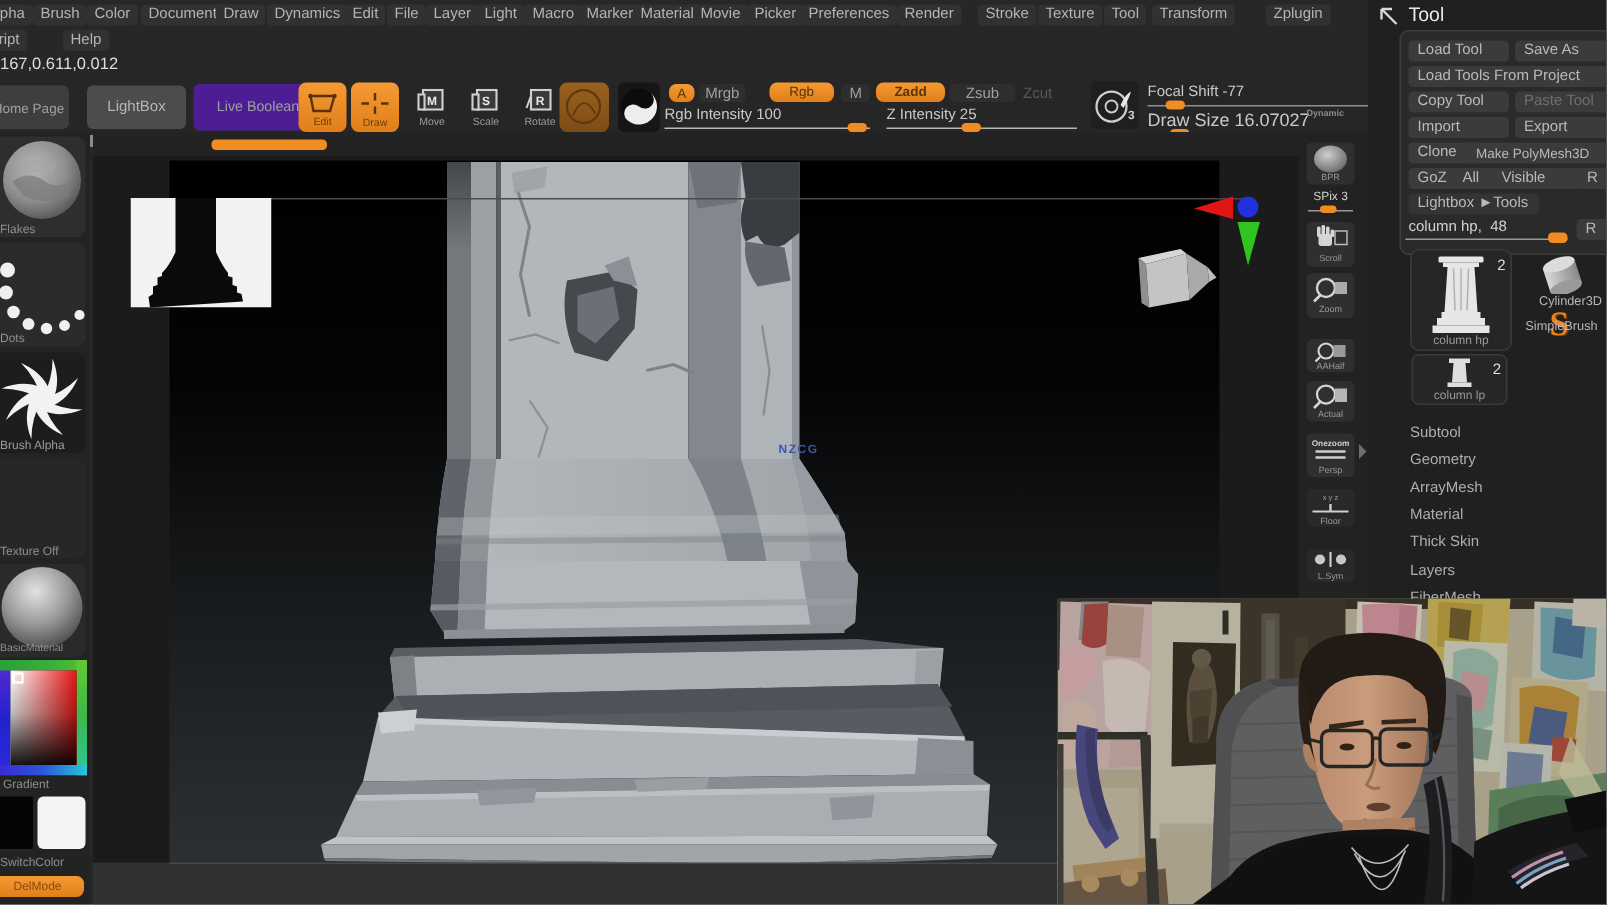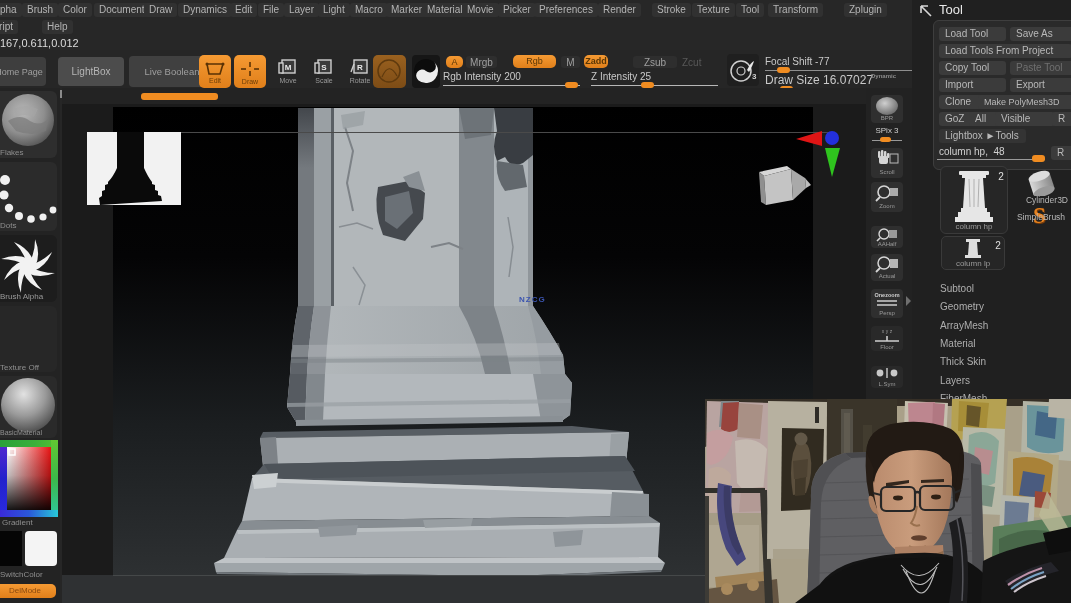--- a/index.html
+++ b/index.html
@@ -43,21 +43,21 @@
 <span class="mi" style="left:768px;top:3px">Transform</span>
 <span class="mi" style="left:844px;top:3px">Zplugin</span>
 <span class="mi" style="left:-22px;top:20px">Zscript</span>
 <span class="mi" style="left:42px;top:20px">Help</span>
 </div>
 <div class="abs" style="left:0;top:37px;font-size:11px;color:#dcdcdc;font-weight:normal;letter-spacing:0px">167,0.611,0.012</div>
 
 <div id="toolbar">
 <div class="tbtn" style="left:-8px;top:57px;width:54px;height:29px;background:#3e3e3e;font-size:9px">Home Page</div>
 <div class="tbtn" style="left:58px;top:57px;width:66px;height:29px;background:#4c4c4c;color:#b5b5b5">LightBox</div>
-<div class="tbtn" style="left:129px;top:56px;width:86px;height:31px;background:#404040;font-size:9.5px">Live Boolean</div>
+<div class="tbtn" style="left:129px;top:56px;width:86px;height:31px;background:#4c1d95;font-size:9.5px">Live Boolean</div>
 
 <div class="obtn" style="left:199px;top:55px;width:32px;height:33px">
   <svg width="32" height="33">
           <path d="M8 9 L24 9 L21 19 L10 19 Z" fill="none" stroke="#5a3205" stroke-width="1.6"></path>
           <circle cx="8" cy="9" r="1.5" fill="#5a3205"></circle>
           <circle cx="24" cy="9" r="1.5" fill="#5a3205"></circle>
           <text x="16" y="28" text-anchor="middle" font-size="7" fill="#6b3d08">Edit</text>
         </svg>
 </div>
 
@@ -101,25 +101,25 @@
   <svg width="28" height="33">
           <circle cx="14" cy="16" r="12" fill="#0c0c0c"></circle>
           <path d="M14 4 A12 12 0 0 1 14 28 A6 6 0 0 1 14 16 A6 6 0 0 0 14 4 Z" fill="#ededed" transform="rotate(40 14 16)"></path>
         </svg>
 </div>
 
 <div class="obtn" style="left:446px;top:56px;width:17px;height:12px;font-size:9px;line-height:12px">A</div>
 <div class="tbtn" style="left:466px;top:56px;width:31px;height:12px;background:#2e2e2e;border-radius:3px">Mrgb</div>
 <div class="obtn" style="left:513px;top:55px;width:43px;height:13px;font-size:9px;line-height:13px;font-weight:normal">Rgb</div>
 <div class="tbtn" style="left:561px;top:56px;width:19px;height:12px;background:#2e2e2e;border-radius:3px">M</div>
-<div class="obtn" style="left:584px;top:55px;width:24px;height:13px;font-size:9px;line-height:13px;font-weight:bold">Zadd</div>
+<div class="obtn" style="left:584px;top:55px;width:46px;height:13px;font-size:9px;line-height:13px;font-weight:bold">Zadd</div>
 <div class="tbtn" style="left:633px;top:56px;width:44px;height:12px;background:#2e2e2e;border-radius:3px">Zsub</div>
 <div class="abs" style="left:682px;top:57px;font-size:10px;color:#585858">Zcut</div>
 
-<div class="sm" style="left:443px;top:71px">Rgb Intensity 200</div>
+<div class="sm" style="left:443px;top:71px">Rgb Intensity 100</div>
 <div class="sline" style="left:443px;top:85px;width:137px"></div>
 <div class="shandle" style="left:565px;top:82px"></div>
 <div class="sm" style="left:591px;top:71px">Z Intensity 25</div>
 <div class="sline" style="left:591px;top:85px;width:127px"></div>
 <div class="shandle" style="left:641px;top:82px"></div>
 
 <div class="abs" style="left:727px;top:54px;width:32px;height:32px;border-radius:4px;background:#1f1f1f">
   <svg width="32" height="32">
           <circle cx="14" cy="17" r="10" fill="none" stroke="#cfcfcf" stroke-width="1.5"></circle>
           <circle cx="14" cy="17" r="4" fill="none" stroke="#cfcfcf" stroke-width="1.2"></circle>

